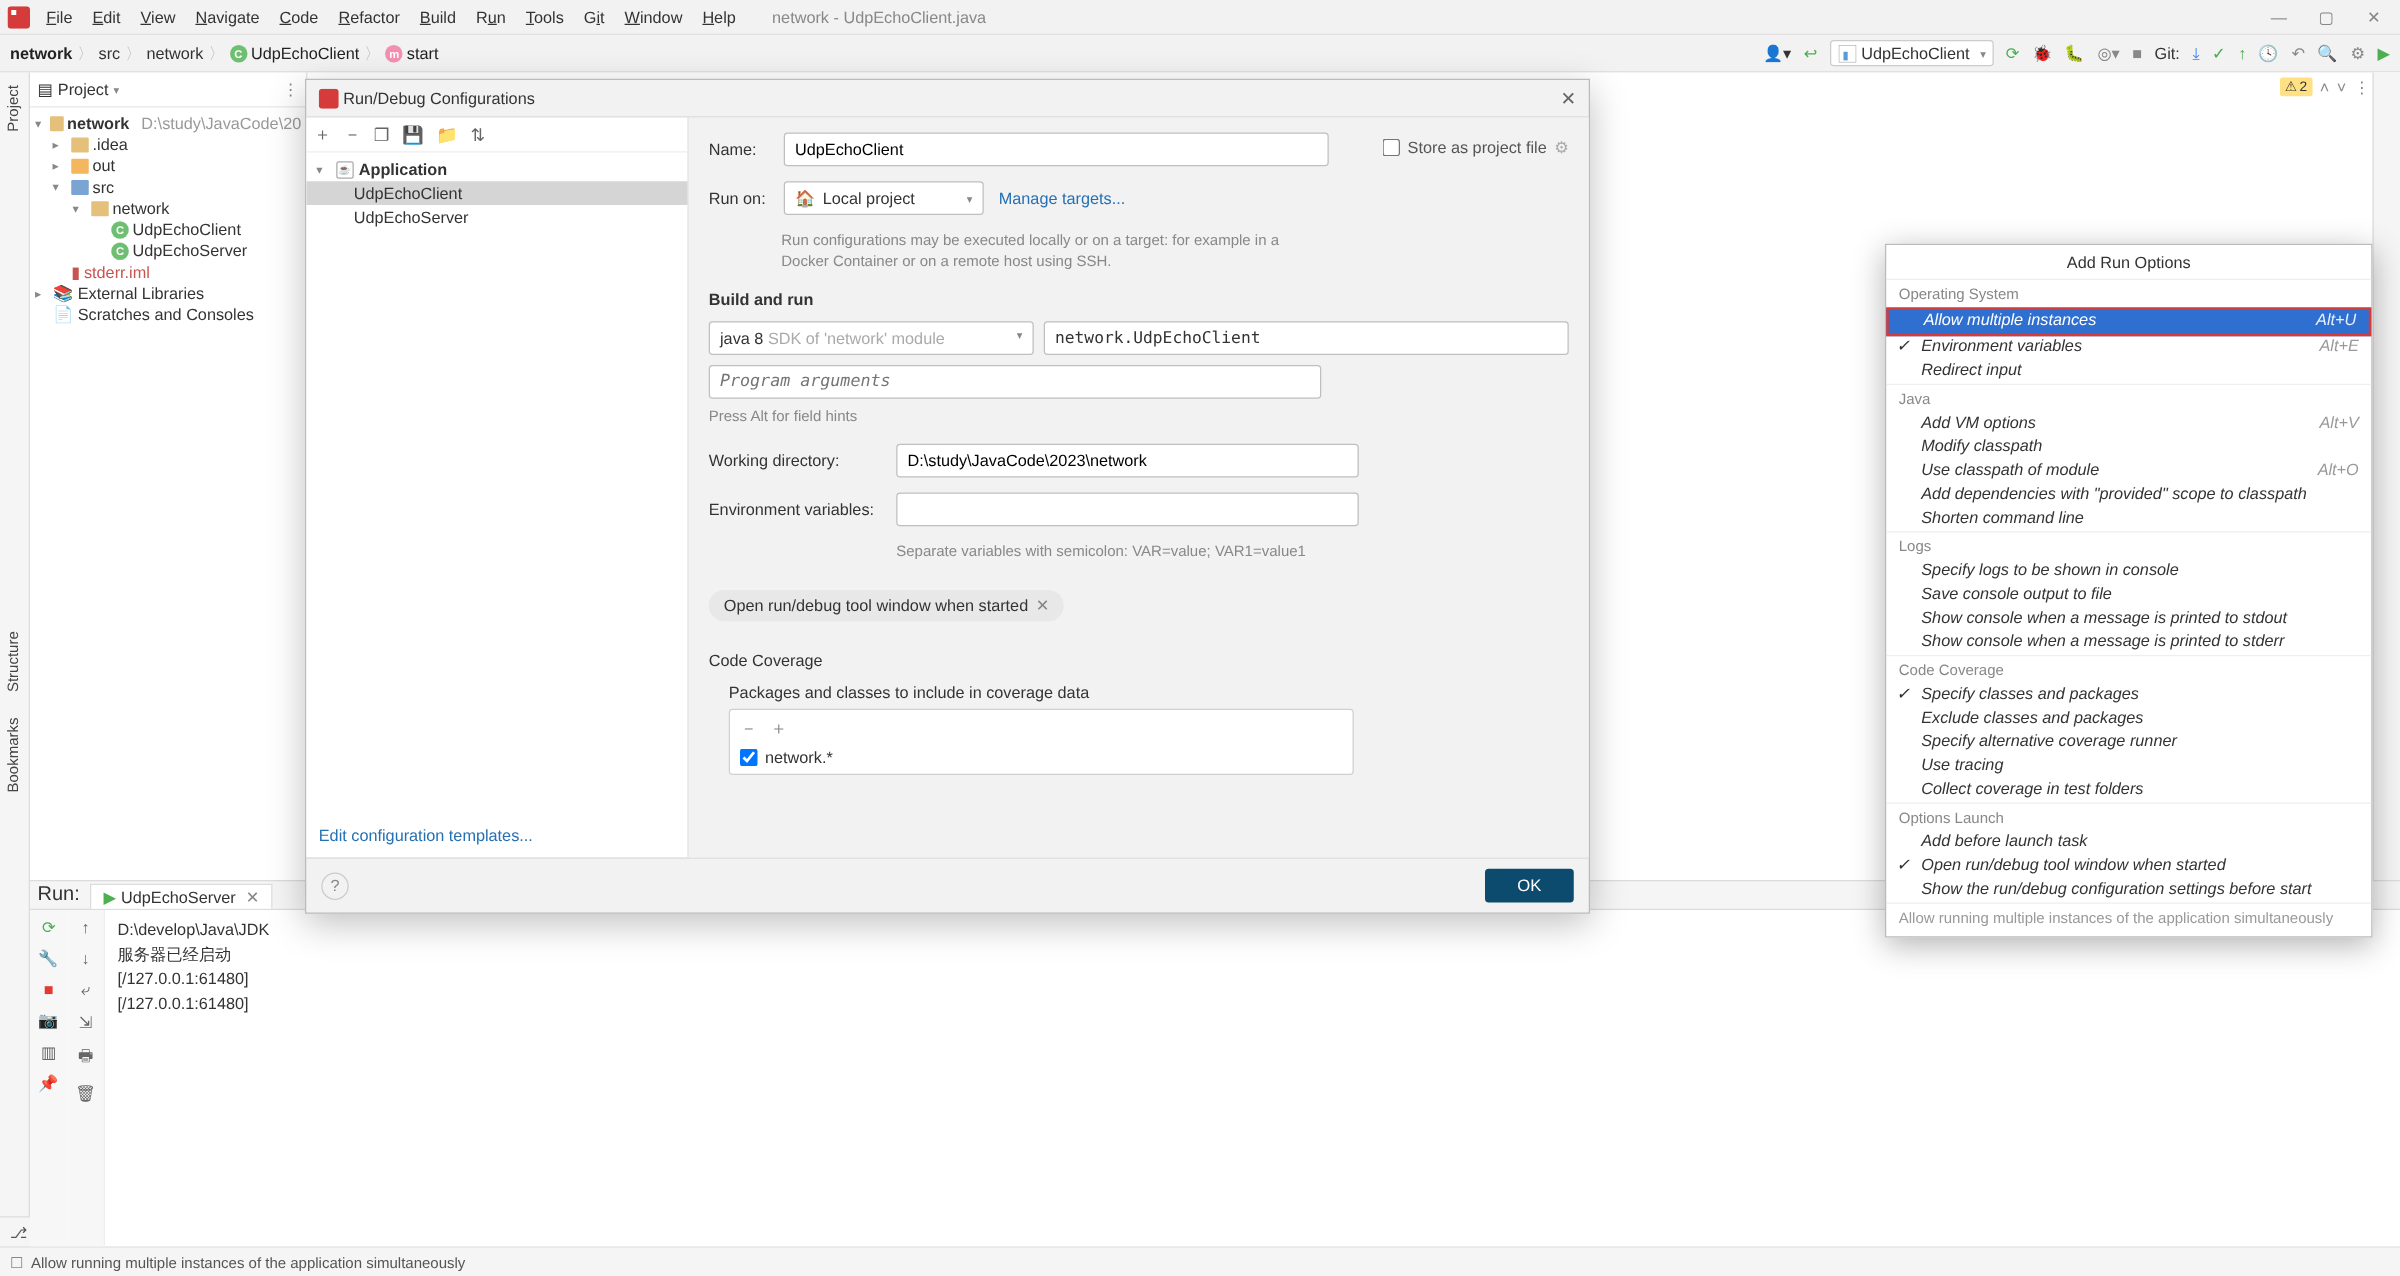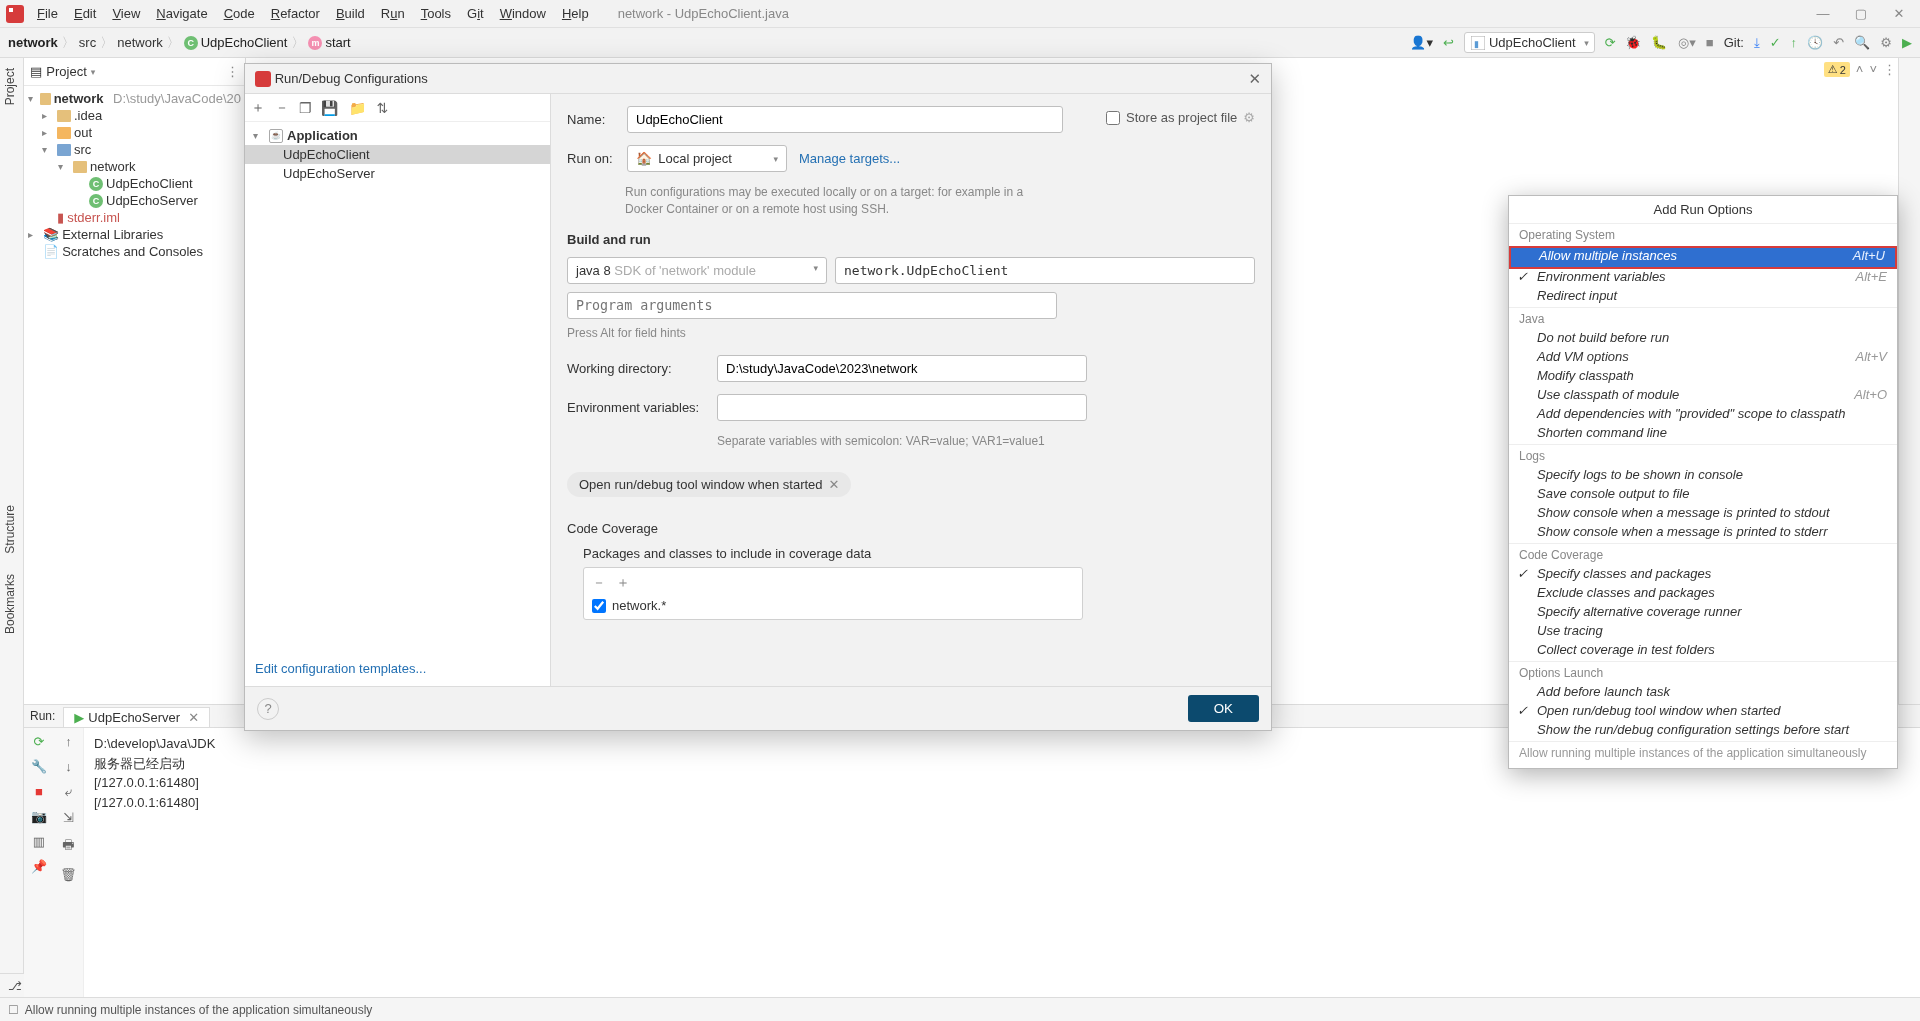--- a/index.html
+++ b/index.html
@@ -61,33 +61,33 @@
 .form-row .combo::after { content: "▾"; position: absolute; right: 8px; color: #888; font-size: 9px; }
 .store-proj { position: absolute; right: 16px; top: 16px; display: flex; align-items: center; gap: 6px; color: #555; }
 .link { color: #2470b3; cursor: pointer; }
 .hint { color: #888; font-size: 12px; line-height: 1.4; margin-left: 58px; margin-bottom: 14px; }
 .section-hdr { font-weight: bold; margin: 14px 0 10px; }
 .jre-row { display: flex; gap: 8px; }
 .jre-row .combo { flex: 0 0 260px; border: 1px solid #bfbfbf; background: #fff; padding: 5px 8px; border-radius: 3px; position: relative; }
 .jre-row .combo .ph { color: #aaa; }
 .jre-row .combo::after { content: "▾"; position: absolute; right: 8px; color: #888; font-size: 9px; }
 .jre-row .mainclass { flex: 1; border: 1px solid #bfbfbf; background: #fff; padding: 5px 8px; border-radius: 3px; font-family: Consolas, monospace; }
-.args { width: 100%; border: 1px solid #bfbfbf; background: #fff; padding: 5px 8px; border-radius: 3px; font-family: Consolas, monospace; color: #aaa; margin-top: 8px; }
+.args { width: 100%; border: 1px solid #bfbfbf; background: #fff; padding: 5px 8px; border-radius: 3px; font-family: Consolas, monospace; font-style: italic; color: #aaa; margin-top: 8px; }
 .chip { display: inline-flex; align-items: center; gap: 6px; background: #e8e8e8; border-radius: 14px; padding: 5px 12px; margin-top: 8px; }
 .chip .x { color: #888; }
 .coverage-box { border: 1px solid #d0d0d0; background: #fff; border-radius: 3px; padding: 6px 8px; margin-top: 6px; width: 500px; }
 .coverage-box .tb { display: flex; gap: 10px; color: #888; margin-bottom: 6px; font-size: 14px; }
 .coverage-box .item { display: flex; align-items: center; gap: 6px; }
 .dlg-footer { height: 44px; border-top: 1px solid #dcdcdc; display: flex; align-items: center; padding: 0 12px; }
 .dlg-footer .help { width: 22px; height: 22px; border: 1px solid #ccc; border-radius: 50%; display: flex; align-items: center; justify-content: center; color: #888; }
 .dlg-footer .btn { margin-left: auto; background: #0c4a6e; color: #fff; padding: 6px 26px; border-radius: 3px; border: none; }
 .run-panel { position: absolute; left: 24px; right: 0; bottom: 24px; height: 270px; background: #fff; border-top: 1px solid #dcdcdc; display: flex; z-index: 10; }
 .run-panel .hdr { position: absolute; top: -24px; left: 0; right: 0; height: 24px; background: #f5f5f5; border-top: 1px solid #dcdcdc; border-bottom: 1px solid #dcdcdc; display: flex; align-items: center; padding: 0 6px; }
 .run-panel .hdr .tab { background: #fff; border: 1px solid #dcdcdc; border-bottom: none; padding: 2px 10px; display: flex; align-items: center; gap: 4px; margin-bottom: -1px; }
-.run-panel .small-label { font-size: 12px; margin-right: 8px; }
+.run-panel .small-label { font-size: 16px; margin-right: 8px; }
 .run-panel .gutter { width: 30px; background: #f7f7f7; display: flex; flex-direction: column; align-items: center; padding-top: 6px; gap: 10px; color: #666; }
 .run-panel .gutter .g { width: 20px; text-align: center; font-size: 13px; }
 .run-panel .gutter .green { color: #4caf50; }
 .run-panel .gutter .red { color: #e53935; }
 .run-panel .gutter2 { width: 30px; background: #f7f7f7; display: flex; flex-direction: column; align-items: center; padding-top: 6px; gap: 10px; color: #666; border-right: 1px solid #eee; }
 .run-panel .console { flex: 1; font-family: Consolas, monospace; padding: 6px 10px; font-size: 13px; line-height: 1.5; }
 .bottom-bar { position: absolute; bottom: 24px; left: 0; right: 0; height: 24px; background: #f5f5f5; border-top: 1px solid #dcdcdc; display: flex; align-items: center; padding: 0 8px; gap: 14px; font-size: 12px; z-index: 5; }
 .bottom-bar .bi { display: flex; align-items: center; gap: 4px; color: #555; }
 .bottom-bar .run-act { background: #ddd; padding: 2px 6px; border-radius: 2px; }
 .statusbar { position: absolute; bottom: 0; left: 0; right: 0; height: 24px; background: #f5f5f5; border-top: 1px solid #dcdcdc; display: flex; align-items: center; padding: 0 8px; font-size: 12px; color: #555; }
@@ -359,23 +359,20 @@
   <div class="item">
       <span class="check">✓</span>
       <span>Environment variables</span>
       <span class="sc">Alt+E</span>
     </div>
   <div class="item">
       <span>Redirect input</span>
     </div>
   <div class="section">Java</div>
   <div class="item">
-      <span>Do not build before run</span>
-    </div>
-  <div class="item">
       <span>Add VM options</span>
       <span class="sc">Alt+V</span>
     </div>
   <div class="item">
       <span>Modify classpath</span>
     </div>
   <div class="item">
       <span>Use classpath of module</span>
       <span class="sc">Alt+O</span>
     </div>

